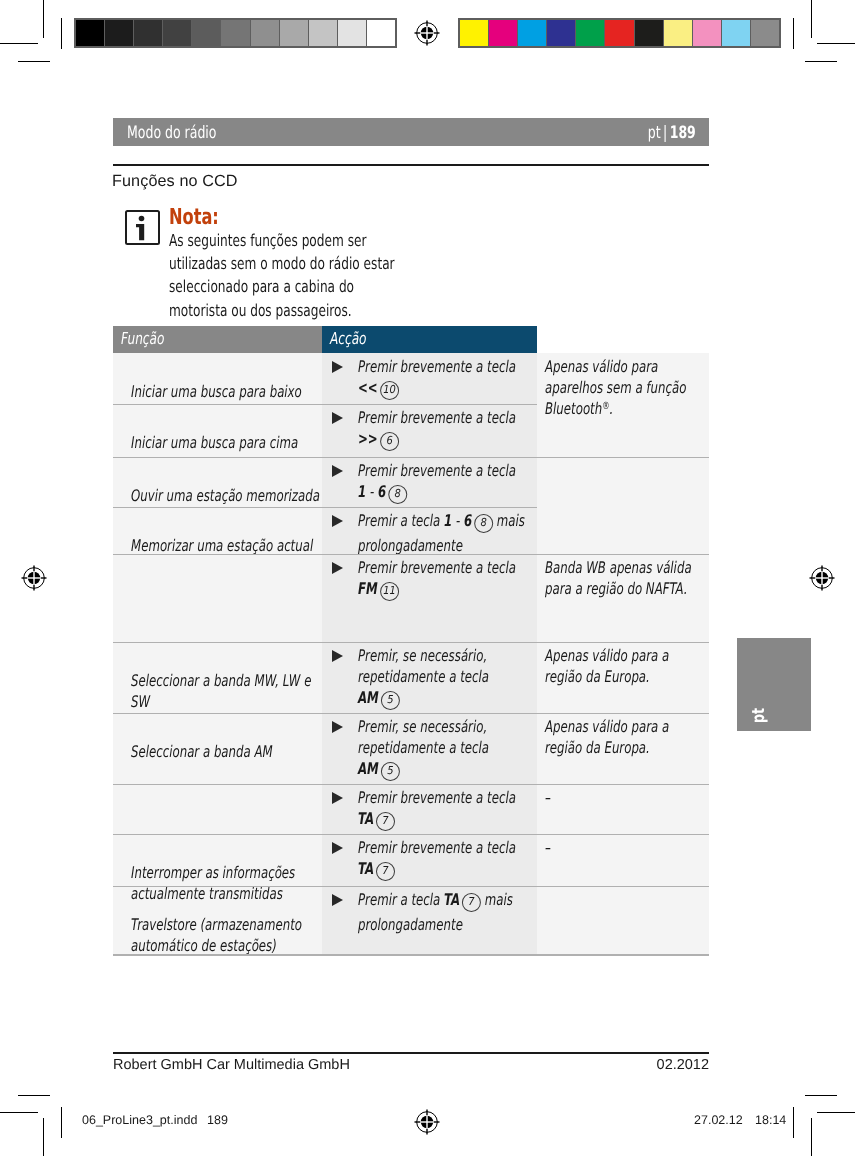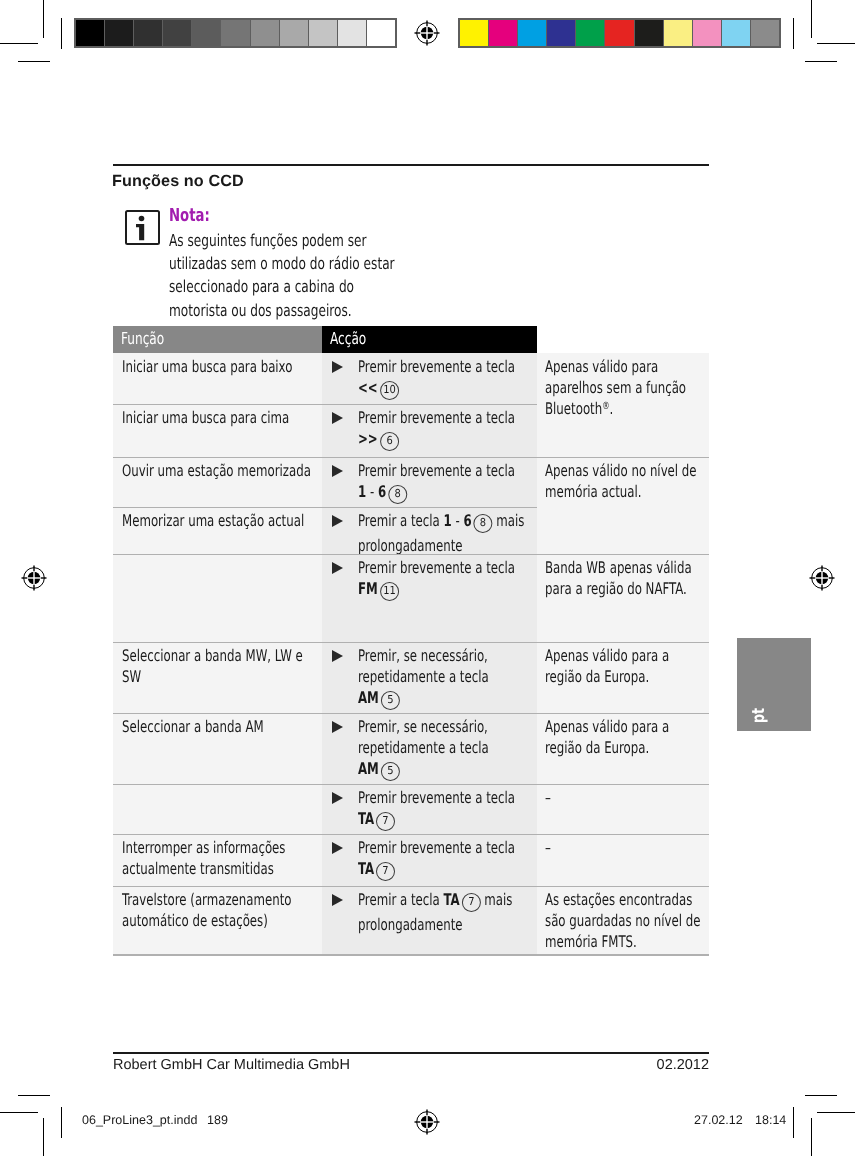--- a/index.html
+++ b/index.html
@@ -22,39 +22,39 @@
   .hdr{position:absolute;left:113px;top:118px;width:596px;height:28px;background:#878787;
        color:#fff;box-sizing:border-box;}
   .hdr .t{position:absolute;left:14px;top:5px;font-size:17px;width:240px;}
   .hdr .r{position:absolute;left:363px;top:5px;width:220px;font-size:17px;white-space:nowrap;text-align:right;}
   .hdr .r .cx{display:inline-block;transform-origin:right top;}
   .hdr .r b{font-weight:bold;}
   .hdr .r .vbar{padding:0 3px;font-weight:normal;}
 
   .rule{position:absolute;left:113px;top:164px;width:596px;height:2px;background:#1a1a1a;}
   .h1{position:absolute;left:112px;top:172px;font-family:"Liberation Sans",sans-serif;
-      font-stretch:normal;font-size:16.2px;font-weight:bold;color:#1a1a1a;letter-spacing:0.1px;text-align:center;}
+      font-stretch:normal;font-size:16.2px;font-weight:normal;color:#1a1a1a;letter-spacing:0.1px;text-align:center;}
 
   
   .noteicon{position:absolute;left:125px;top:210px;width:35px;height:35px;}
-  .noteTitle{position:absolute;left:169px;top:205px;font-size:18px;font-weight:bold;color:#a21caf;width:80px;}
+  .noteTitle{position:absolute;left:169px;top:205px;font-size:22px;font-weight:bold;color:#c2410c;width:80px;}
   .noteBody{position:absolute;left:169px;top:229px;width:285px;font-size:16.5px;line-height:23.2px;color:#1a1a1a;}
   .noteRight{position:absolute;left:478px;top:206px;width:288px;font-size:16.5px;line-height:23.2px;color:#1a1a1a;}
 
   
-  .tbl{position:absolute;left:113px;top:326px;width:596px;height:491px;}
+  .tbl{position:absolute;left:113px;top:326px;width:596px;height:491px;font-style:italic;}
   .tbl>div{position:absolute;box-sizing:border-box;}
   .hcell{color:#fff;font-size:16.5px;line-height:20px;padding:3px 8px 3px 8px;}
   .hc1,.hc3{background:#878787;}
-  .hc2{background:#000000;}
+  .hc2{background:#0c4a6e;}
   .bgc1,.bgc3{background:#f4f4f4;}
   .bgc2{background:#ebebeb;}
   .trow{position:absolute;}
   .trow .cell{position:absolute;top:0;box-sizing:border-box;font-size:16px;line-height:21px;color:#1a1a1a;}
-  .trow .c1{left:0;width:209px;padding:3px 0 0 9px;}
+  .trow .c1{left:9px;width:209px;padding:3px 0 0 9px;margin-top:25px;}
   .trow .c2{left:209px;width:215px;padding:3px 0 0 9px;}
   .trow .c3{left:424px;width:172px;padding:3px 0 0 8px;}
   .trow .c1 .cx{width:244px;}
   .trow .c2 .cx{width:251px;}
   .trow .c3 .cx{width:200px;}
   .sep{position:absolute;height:1px;background:#b0b0b0;}
   .botsep{height:1.6px;background:#b0b0b0;}
   .tri{position:absolute;left:10px;top:8px;width:0;height:0;
        border-left:11px solid #282828;border-top:6px solid transparent;border-bottom:6px solid transparent;}
   .act{display:inline-block;padding-left:33px;}
@@ -157,20 +157,26 @@
   </svg>
   <svg class="reg" style="position:absolute;left:807px;top:563px;" width="30" height="30" viewBox="0 0 30 30">
     <circle cx="15" cy="15" r="10.3" fill="none" stroke="#000" stroke-width="1"></circle>
     <line x1="15" y1="2.5" x2="15" y2="27.5" stroke="#000" stroke-width="1.4"></line>
     <line x1="2.5" y1="15" x2="27.5" y2="15" stroke="#000" stroke-width="1.4"></line>
     <circle cx="15" cy="15" r="6.2" fill="#000"></circle>
     <line x1="15" y1="8" x2="15" y2="22" stroke="#fff" stroke-width="1.4"></line>
     <line x1="8" y1="15" x2="22" y2="15" stroke="#fff" stroke-width="1.4"></line>
   </svg>
 
+  <div class="hdr">
+    <div class="t">
+        <span class="cx">Modo do rádio</span>
+      </div>
+    <div class="r"><span class="cx"><span>pt</span><span class="vbar">|</span><b>189</b></span></div>
+  </div>
 
   <div class="rule"></div>
   <div class="h1">Funções no CCD</div>
 
   <svg class="noteicon" viewBox="0 0 35 35">
     <rect x="1" y="1" width="33" height="33" rx="1.5" fill="#fff" stroke="#1d1d1d" stroke-width="2"></rect>
     <circle cx="16.5" cy="8.5" r="2.8" fill="#1d1d1d"></circle>
     <path d="M11 14 h8.2 v16.2 h-5.1 v-13 H11 z" fill="#1d1d1d"></path>
   </svg>
   <div class="noteTitle">
@@ -212,23 +218,20 @@
         </div>
       </div>
       <div class="trow" style="left:0;top:131px;width:596px;height:50px">
         <div class="cell c1">
           <span class="cx">Ouvir uma estação memorizada</span>
         </div>
         <div class="cell c2">
           <span class="tri"></span>
           <span class="cx"><span class="act">Premir&nbsp;brevemente&nbsp;a&nbsp;tecla<br><b>1</b>&nbsp;-&nbsp;<b>6</b><span class="circ">8</span></span></span>
         </div>
-        <div class="cell c3">
-          <span class="cx">Apenas válido no nível de memória actual.</span>
-        </div>
       </div>
       <div class="trow" style="left:0;top:181px;width:596px;height:47px">
         <div class="cell c1">
           <span class="cx">Memorizar uma estação actual</span>
         </div>
         <div class="cell c2">
           <span class="tri"></span>
           <span class="cx"><span class="act">Premir&nbsp;a&nbsp;tecla&nbsp;<b>1</b>&nbsp;-&nbsp;<b>6</b><span class="circ">8</span>&nbsp;mais<br>prolongadamente</span></span>
         </div>
       </div>
@@ -286,23 +289,20 @@
           <span class="cx">–</span>
         </div>
       </div>
       <div class="trow" style="left:0;top:560px;width:596px;height:68px">
         <div class="cell c1">
           <span class="cx">Travelstore (armazenamento automático de estações)</span>
         </div>
         <div class="cell c2">
           <span class="tri"></span>
           <span class="cx"><span class="act">Premir&nbsp;a&nbsp;tecla&nbsp;<b>TA</b><span class="circ">7</span>&nbsp;mais<br>prolongadamente</span></span>
-        </div>
-        <div class="cell c3">
-          <span class="cx">As estações encontradas são guardadas no nível de memória FMTS.</span>
         </div>
       </div>
       <div class="sep" style="left:0;top:78px;width:424px"></div>
       <div class="sep" style="left:0;top:131px;width:596px"></div>
       <div class="sep" style="left:0;top:181px;width:424px"></div>
       <div class="sep" style="left:0;top:228px;width:596px"></div>
       <div class="sep" style="left:0;top:316px;width:596px"></div>
       <div class="sep" style="left:0;top:387px;width:596px"></div>
       <div class="sep" style="left:0;top:458px;width:596px"></div>
       <div class="sep" style="left:0;top:508px;width:596px"></div>

